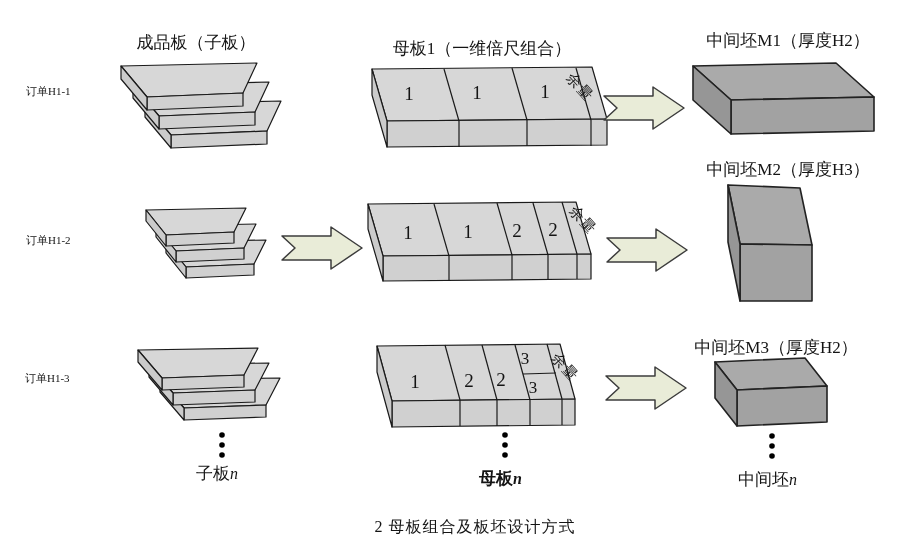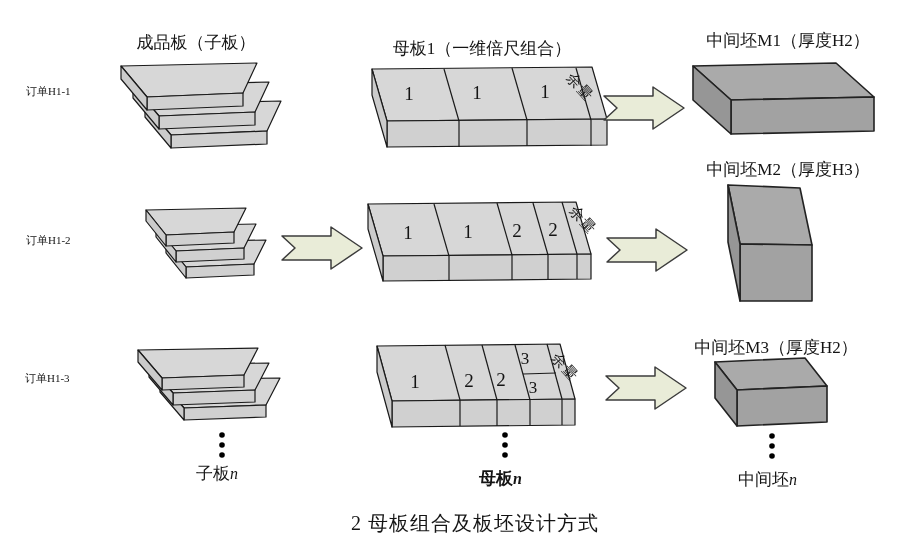--- a/index.html
+++ b/index.html
@@ -7,21 +7,21 @@
        font-family:"Liberation Serif","DejaVu Serif",serif;color:#111;}
   #stage{position:absolute;left:0;top:8px;width:756px;height:548px;}
   svg{position:absolute;left:0;top:0;}
   .lbl{position:absolute;white-space:nowrap;color:#141414;}
   .title{font-size:17px;text-align:center;}
   .order{font-size:11px;}
   .cell{font-size:19px;width:20px;text-align:center;}
   .marginlbl{font-size:15px;transform:rotate(48deg);transform-origin:0 0;letter-spacing:1px;}
   .foot{font-size:17px;}
   .foot .nvar{font-style:italic;font-size:16px;}
-  .caption{font-size:20px;text-align:center;letter-spacing:1px;}
+  .caption{font-size:16px;text-align:center;letter-spacing:1px;margin-top:7px;}
   
   .pt{fill:#d7d7d7;stroke:#1a1a1a;stroke-width:1.2;stroke-linejoin:round;}
   .pfr{fill:#d0d0d0;stroke:#1a1a1a;stroke-width:1.2;stroke-linejoin:round;}
   .psd{fill:#cbcbcb;stroke:#1a1a1a;stroke-width:1.2;stroke-linejoin:round;}
   .dv{stroke:#1a1a1a;stroke-width:1.2;fill:none;}
   .bt{fill:#aaaaaa;stroke:#222;stroke-width:1.6;stroke-linejoin:round;}
   .bf{fill:#a2a2a2;stroke:#222;stroke-width:1.6;stroke-linejoin:round;}
   .bs{fill:#969696;stroke:#222;stroke-width:1.6;stroke-linejoin:round;}
   .ar{fill:#e9ecd8;stroke:#3c3c3c;stroke-width:1.5;stroke-linejoin:round;}
   .dot{fill:#000;}

